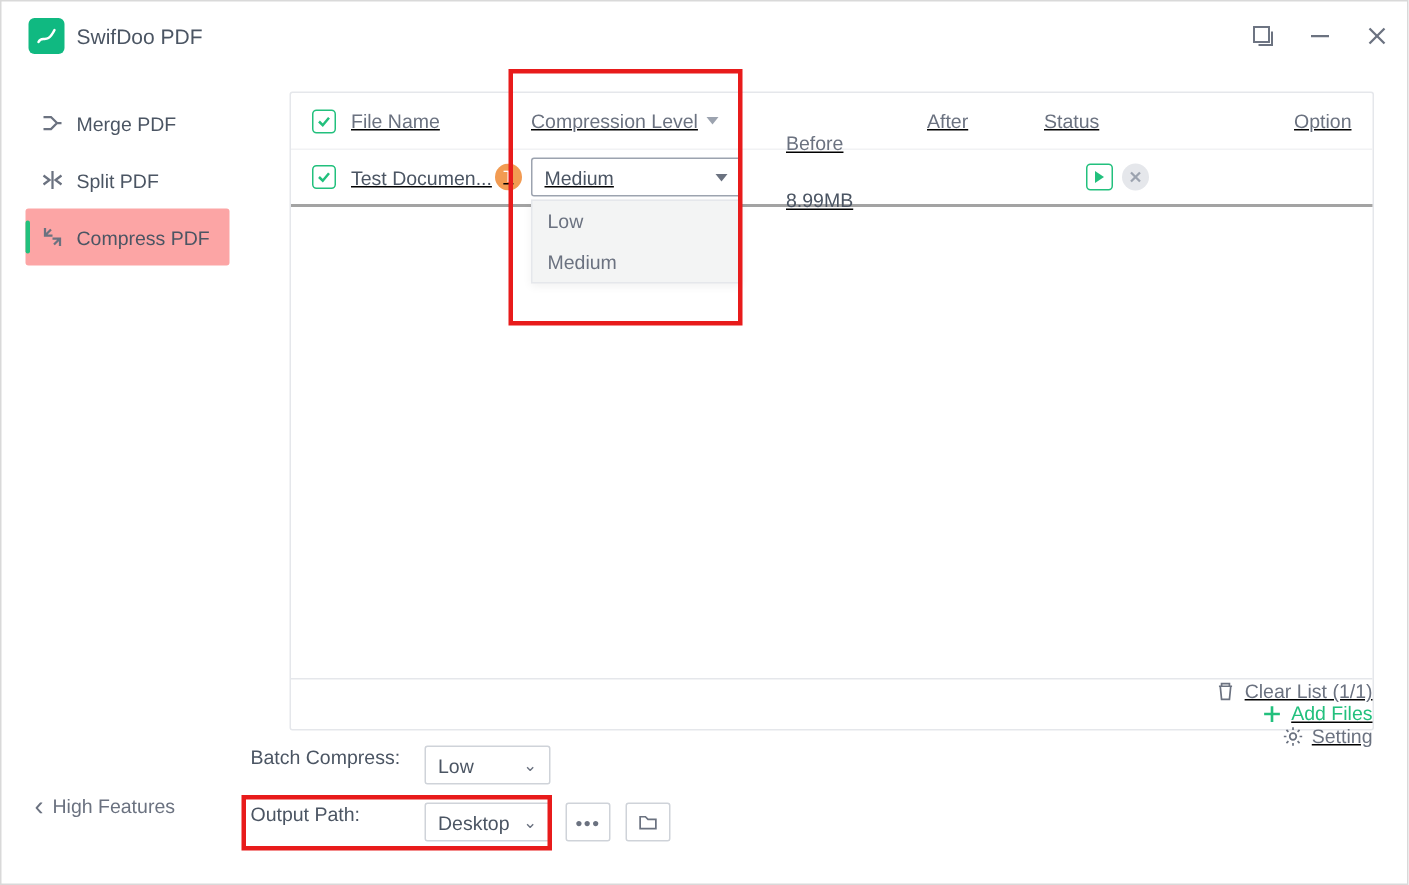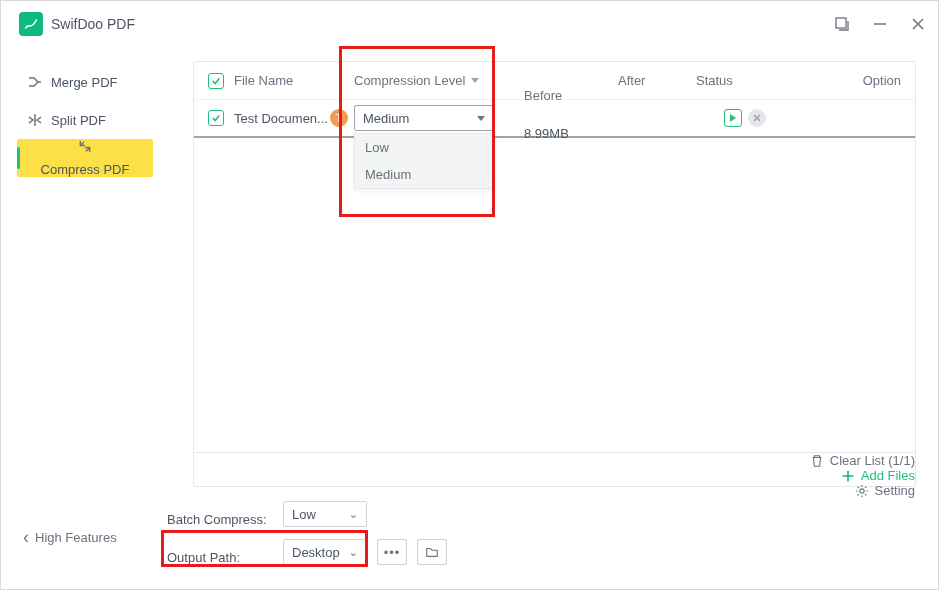--- a/index.html
+++ b/index.html
@@ -12,26 +12,26 @@
   .titlebar-title { color: #4b5563; font-size: 14px; }
   .titlebar-spacer { flex: 1; }
   .win-btns { display: flex; align-items: center; gap: 18px; }
   .win-btn { width: 20px; height: 20px; display: flex; align-items: center; justify-content: center; color: #6b7280; cursor: pointer; font-size: 18px; line-height: 1; }
   .win-btn svg { width: 16px; height: 16px; }
 
   
   .main { display: flex; height: 440px; gap: 32px; }
   .sidebar { width: 160px; padding: 16px 8px 0 16px; }
   .sidebar-item { display: flex; align-items: center; gap: 8px; height: 38px; padding: 0 10px; font-size: 13px; color: #4b5563; border-radius: 2px; cursor: pointer; }
-  .sidebar-item.active { background: #fde047; position: relative; flex-direction: column; }
+  .sidebar-item.active { background: #fca5a5; position: relative; }
   .sidebar-item.active::before { content: ""; position: absolute; left: 0; top: 8px; bottom: 8px; width: 3px; background: #22c07d; border-radius: 2px; }
   .sidebar-icon { width: 16px; height: 16px; color: #6b7280; }
 
   
-  .content { flex: 1; display: flex; flex-direction: column; padding: 14px 22px 0 0; position: relative; }
+  .content { flex: 1; display: flex; flex-direction: column; padding: 14px 22px 0 0; position: relative; text-decoration: underline; }
   .table-wrap { flex: 1; border: 1px solid #e5e7eb; border-radius: 2px; display: flex; flex-direction: column; overflow: visible; position: relative; }
   .thead, .trow { display: flex; align-items: center; height: 38px; font-size: 13px; color: #6b7280; padding: 0 14px; }
   .thead { border-bottom: 1px solid #f1f2f4; }
   .trow { border-bottom: 2px solid #a3a3a3; color: #4b5563; position: relative; }
 
   .col-check { width: 26px; display: flex; align-items: center; }
   .col-name { width: 120px; display: flex; align-items: center; overflow: hidden; }
   .col-level { width: 170px; display: flex; align-items: center; gap: 4px; position: relative; }
   .col-before { width: 94px; margin-top: 30px; }
   .col-after { width: 78px; }
@@ -61,21 +61,21 @@
   .action-bar { height: 34px; border-top: 1px solid #e5e7eb; display: flex; align-items: flex-end; font-size: 13px; flex-direction: column; }
   .action-sec { flex: 1; display: flex; align-items: center; justify-content: center; gap: 6px; color: #6b7280; cursor: pointer; }
   .action-sec.add { color: #22c07d; }
   .action-sec svg { width: 14px; height: 14px; }
 
   
   .footer { height: 90px; padding: 10px 22px 0 22px; display: flex; position: relative; }
   .more-feat { width: 144px; display: flex; align-items: center; gap: 6px; font-size: 13px; color: #6b7280; cursor: pointer; align-self: center; }
   .more-feat .chev { font-size: 18px; line-height: 1; }
   .settings-col { display: flex; flex-direction: column; gap: 8px; font-size: 13px; color: #4b5563; }
-  .set-row { display: flex; align-items: flex-end; gap: 10px; height: 30px; }
+  .set-row { display: flex; align-items: flex-start; gap: 10px; height: 30px; }
   .set-label { width: 106px; }
   .sel { width: 84px; height: 26px; border: 1px solid #cfd3d9; border-radius: 2px; display: flex; align-items: center; justify-content: space-between; padding: 0 8px; font-size: 13px; color: #4b5563; background: #fff; cursor: pointer; }
   .sq-btn { width: 30px; height: 26px; border: 1px solid #cfd3d9; border-radius: 2px; display: flex; align-items: center; justify-content: center; cursor: pointer; color: #6b7280; }
   .start-btn { position: absolute; right: 22px; top: 16px; width: 134px; height: 44px; background: #20c583; color: #fff; font-size: 15px; border-radius: 2px; display: flex; align-items: center; justify-content: center; cursor: pointer; }
 </style>
 </head>
 <body>
 
 <div class="titlebar">
   <div class="logo">

